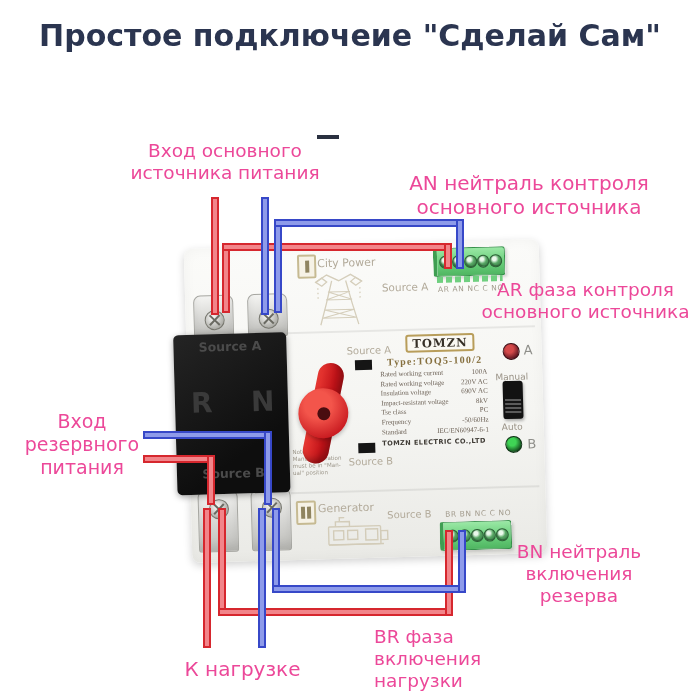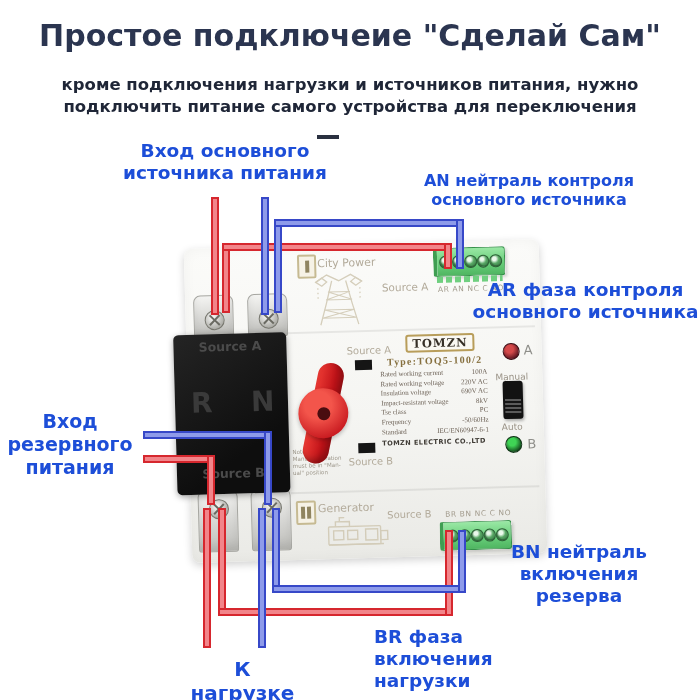--- a/index.html
+++ b/index.html
@@ -8,27 +8,27 @@
 
   
   .title { position:absolute; left:0; right:0; top:18px; text-align:center;
            font-size:30px; font-weight:bold; color:#2b3550; z-index:10; }
   .subtitle { position:absolute; left:0; right:0; top:74px; text-align:center;
               font-size:16.5px; font-weight:bold; color:#1f2637; line-height:1.32;
               white-space:pre-line; z-index:10; }
   .dash { position:absolute; left:317px; top:135px; width:22px; height:4px; background:#2a3140; z-index:10; }
 
   
-  .anno { position:absolute; font-weight:bold; color:#1d4ed8; white-space:pre-line;
+  .anno { position:absolute; font-weight:normal; color:#ec4899; white-space:pre-line;
           line-height:1.2; z-index:12; }
   .anno.center { text-align:center; }
   .a-main    { left:100px; top:140px; width:250px; font-size:18.5px; }
-  .a-an      { left:393px; top:171px; width:272px; font-size:16px; }
+  .a-an      { left:393px; top:171px; width:272px; font-size:20px; }
   .a-ar      { left:468px; top:279px; width:235px; font-size:18.5px; }
-  .a-reserve { left:0;   top:410px; width:140px; font-size:19px; }
+  .a-reserve { left:12px;   top:410px; width:140px; font-size:19px; }
   .a-bn      { left:500px; top:541px; width:158px; font-size:18.5px; }
   .a-br      { left:374px; top:626px; width:150px; font-size:18.5px; text-align:left; }
   .a-load    { left:180px; top:657px; width:125px; font-size:20px; }
 
   
   .wire { position:absolute; box-sizing:border-box; z-index:6; }
   .wr { border:2px solid #d6272e; background:#f2858a; }
   .wb { border:2px solid #3748c8; background:#8e9bea; }
 
   
@@ -109,22 +109,20 @@
   .screw::after  { transform:rotate(-45deg); }
 
   .icon-svg { position:absolute; opacity:.85; }
 </style>
 </head>
 <body>
 
 <div class="canvas">
 
   <div class="title">Простое подключеие "Сделай Сам"</div>
-  <div class="subtitle">кроме подключения нагрузки и источников питания, нужно
-подключить питание самого устройства для переключения</div>
   <div class="dash"></div>
 
   <div class="device">
     <div class="plate"></div>
     <div class="divider d1"></div>
     <div class="divider d2"></div>
 
     <div class="rnum" style="left:113px; top:9px; width:15px; height:20px;">
       <span class="rnum-bar"></span>
     </div>

